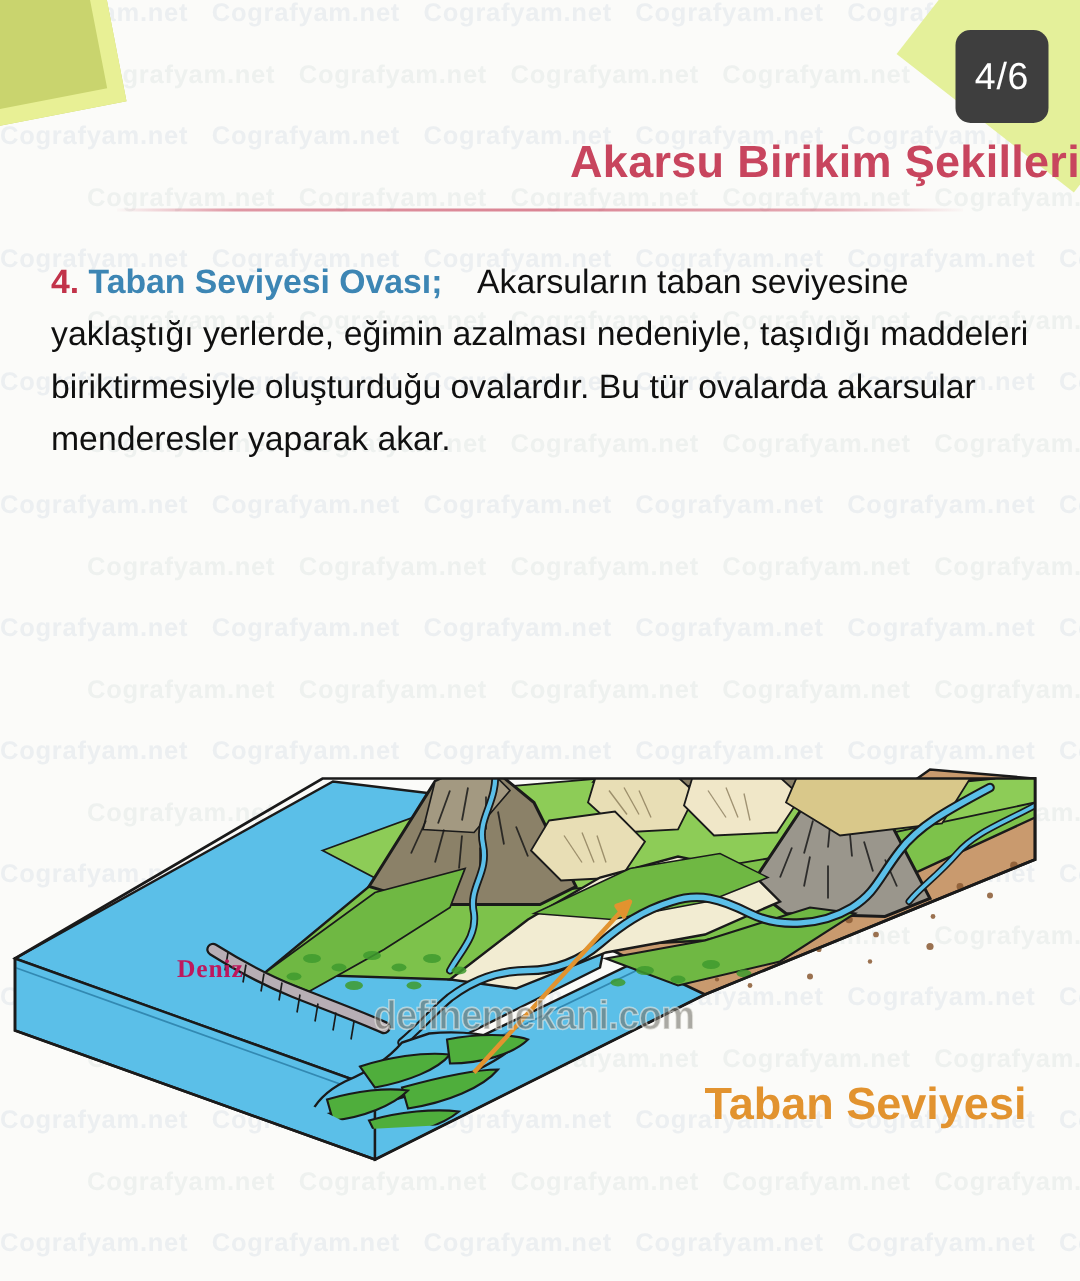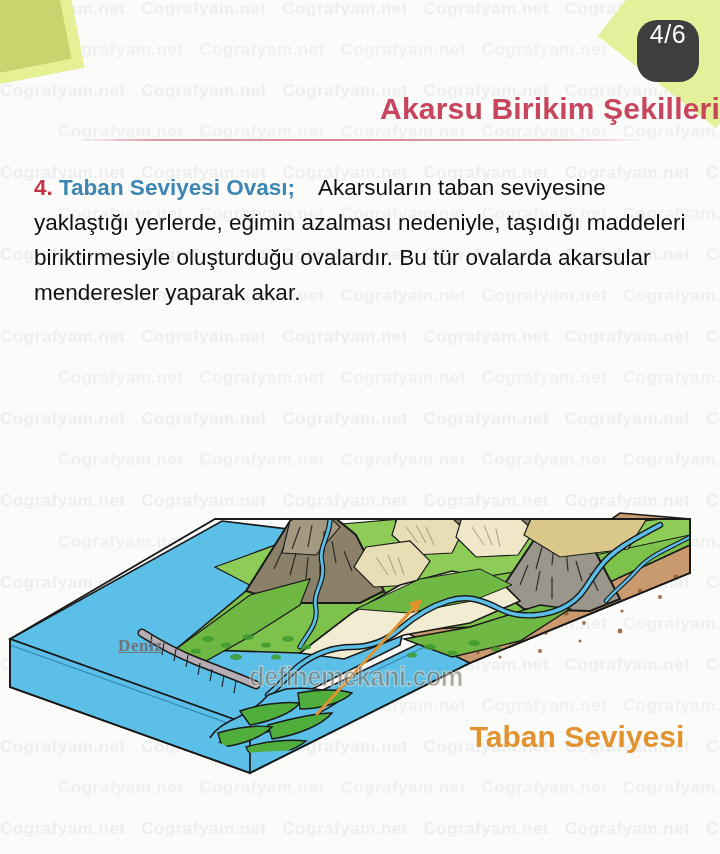--- a/index.html
+++ b/index.html
@@ -77,25 +77,25 @@
   }
 
   
   .badge {
     position: absolute;
     z-index: 4;
     right: 21px;
     top: 20px;
     width: 62px;
     height: 62px;
-    border-radius: 20px;
+    border-radius: 10px;
     background: #3e3e3e;
     color: #ffffff;
     display: flex;
-    align-items: flex-start;
+    align-items: center;
     justify-content: center;
     font-size: 25px;
     font-weight: 400;
     letter-spacing: 0.5px;
     font-family: "Liberation Sans", sans-serif;
   }
 
   
   .title-wrap {
     position: absolute;
@@ -150,26 +150,25 @@
     width: 720px;
     height: 420px;
   }
   .illustration svg { display: block; width: 720px; height: 420px; }
 
   .deniz-label {
     position: absolute;
     z-index: 3;
     left: 118px;
     top: 636px;
-    color: #737373;
+    color: #be185d;
     font-family: "Liberation Serif", serif;
     font-weight: 700;
     font-size: 17px;
     letter-spacing: 0.6px;
-    text-decoration: underline;
   }
 
   .site-watermark {
     position: absolute;
     z-index: 3;
     left: 249px;
     top: 662px;
     font-family: "Liberation Sans", sans-serif;
     font-weight: 700;
     font-size: 27px;

